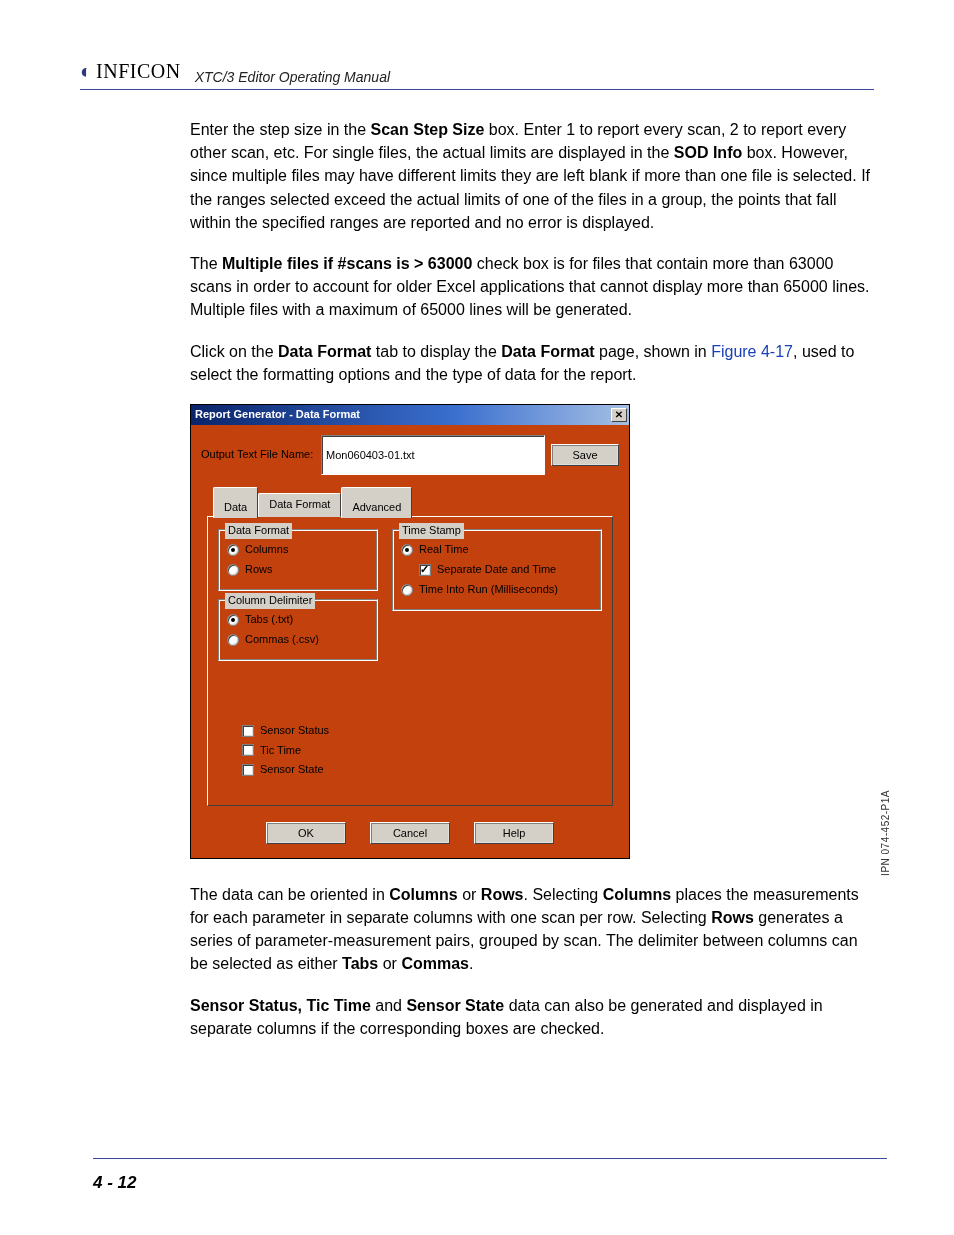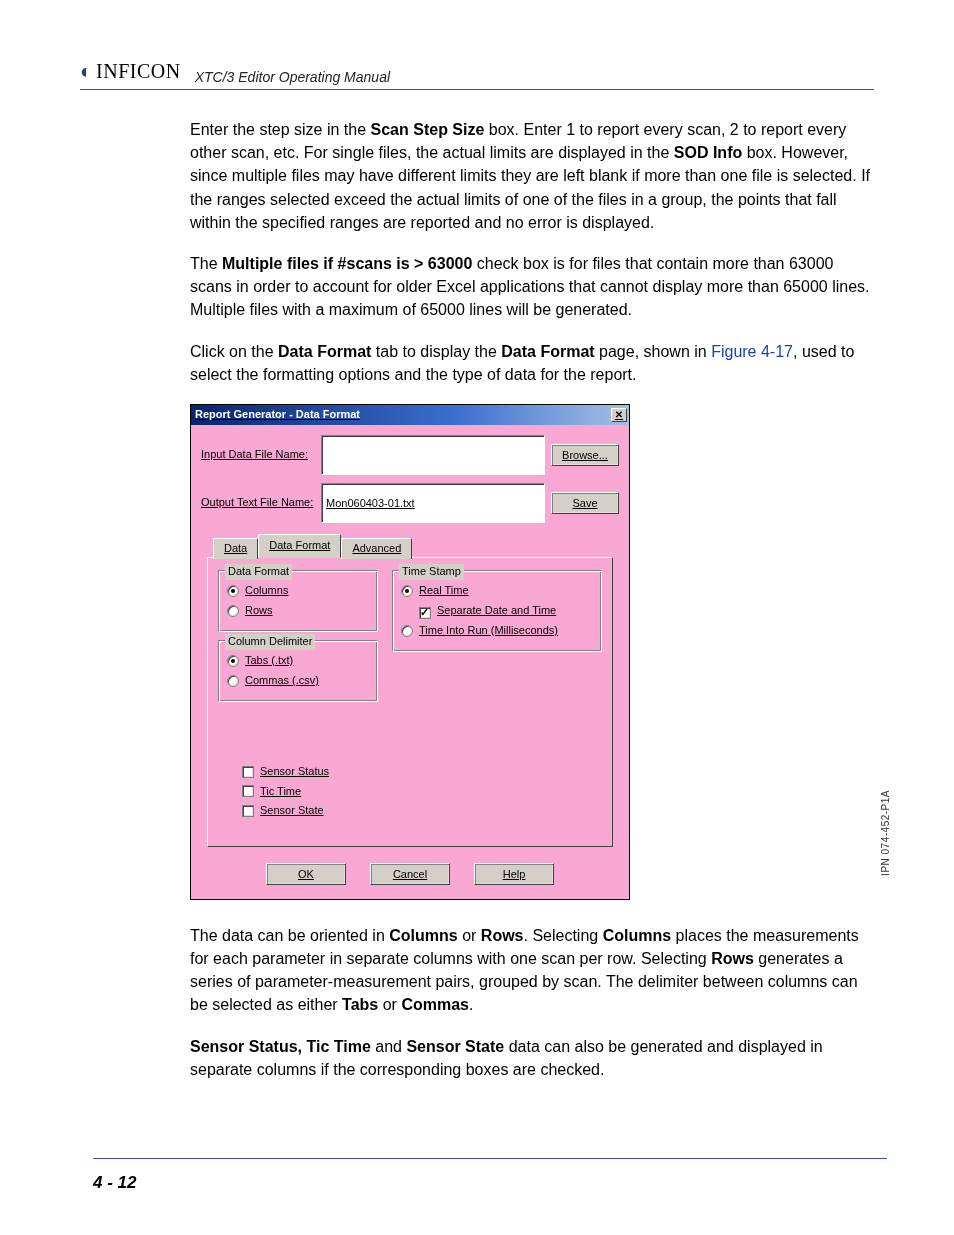--- a/index.html
+++ b/index.html
@@ -55,25 +55,24 @@
     margin: 6px 0 6px 0;
   }
 
   
   .dialog-frame {
     width: 440px;
     border: 1px solid #000;
     margin-bottom: 24px;
   }
   .dialog {
-    background: #f9a8d4;
+    background: #c2410c;
     font-family: Tahoma, "MS Sans Serif", sans-serif;
     font-size: 11px;
     color: #000;
-    text-decoration: underline;
   }
   .titlebar {
     height: 20px;
     background: linear-gradient(to right, #0a246a 0%, #3a6fcf 60%, #a6c0e4 100%);
     color: #fff;
     display: flex;
     align-items: center;
     padding: 0 2px 0 4px;
     font-weight: bold;
   }
@@ -137,21 +136,21 @@
     border-bottom: none;
     background: #d4d0c8;
     margin-right: 0;
     font-size: 11px;
     position: relative;
     top: 1px;
     border-radius: 2px 2px 0 0;
   }
   .tab.inactive {
     top: 2px;
-    padding-top: 2px; padding-bottom: 2px;
+    padding-top: 12px; padding-bottom: 2px;
     box-shadow: none;
   }
   .tab.active {
     z-index: 3;
     background: #d4d0c8;
     border-bottom: 1px solid #d4d0c8;
     top: 1px;
   }
   .tabpanel {
     border: 1px solid #fff;
@@ -206,21 +205,21 @@
     line-height: 10px;
     text-align: center;
   }
   .chk.sel::after {
     content: "✓";
     position: absolute;
     top: -1px; left: 0;
     font-size: 11px;
     font-weight: bold;
   }
-  .indent { margin-left: 18px; align-items: flex-end; }
+  .indent { margin-left: 18px; }
   .extra-checks { margin-top: 54px; margin-left: 24px; }
   .dlg-buttons {
     display: flex;
     justify-content: center;
     gap: 24px;
     margin-top: 16px;
   }
   .dlg-buttons .wbtn { width: 80px; }
 
   .side-note {
@@ -269,25 +268,20 @@
     </p>
 
 
     <div class="dialog-frame">
       <div class="dialog">
         <div class="titlebar">
           <span class="titlebar-text">Report Generator - Data Format</span>
           <div class="close-btn">✕</div>
         </div>
         <div class="dlg-body">
-          <div class="row">
-            <span class="lbl">Input Data File Name:</span>
-            <input class="tbox" value="" style="">
-            <div class="wbtn">Browse...</div>
-          </div>
           <div class="row">
             <span class="lbl">Output Text File Name:</span>
             <input class="tbox" value="Mon060403-01.txt" style="">
             <div class="wbtn">Save</div>
           </div>
 
           <div class="tab-area">
             <div class="tabstrip">
               <div class="tab inactive">Data</div>
               <div class="tab active">Data Format</div>

